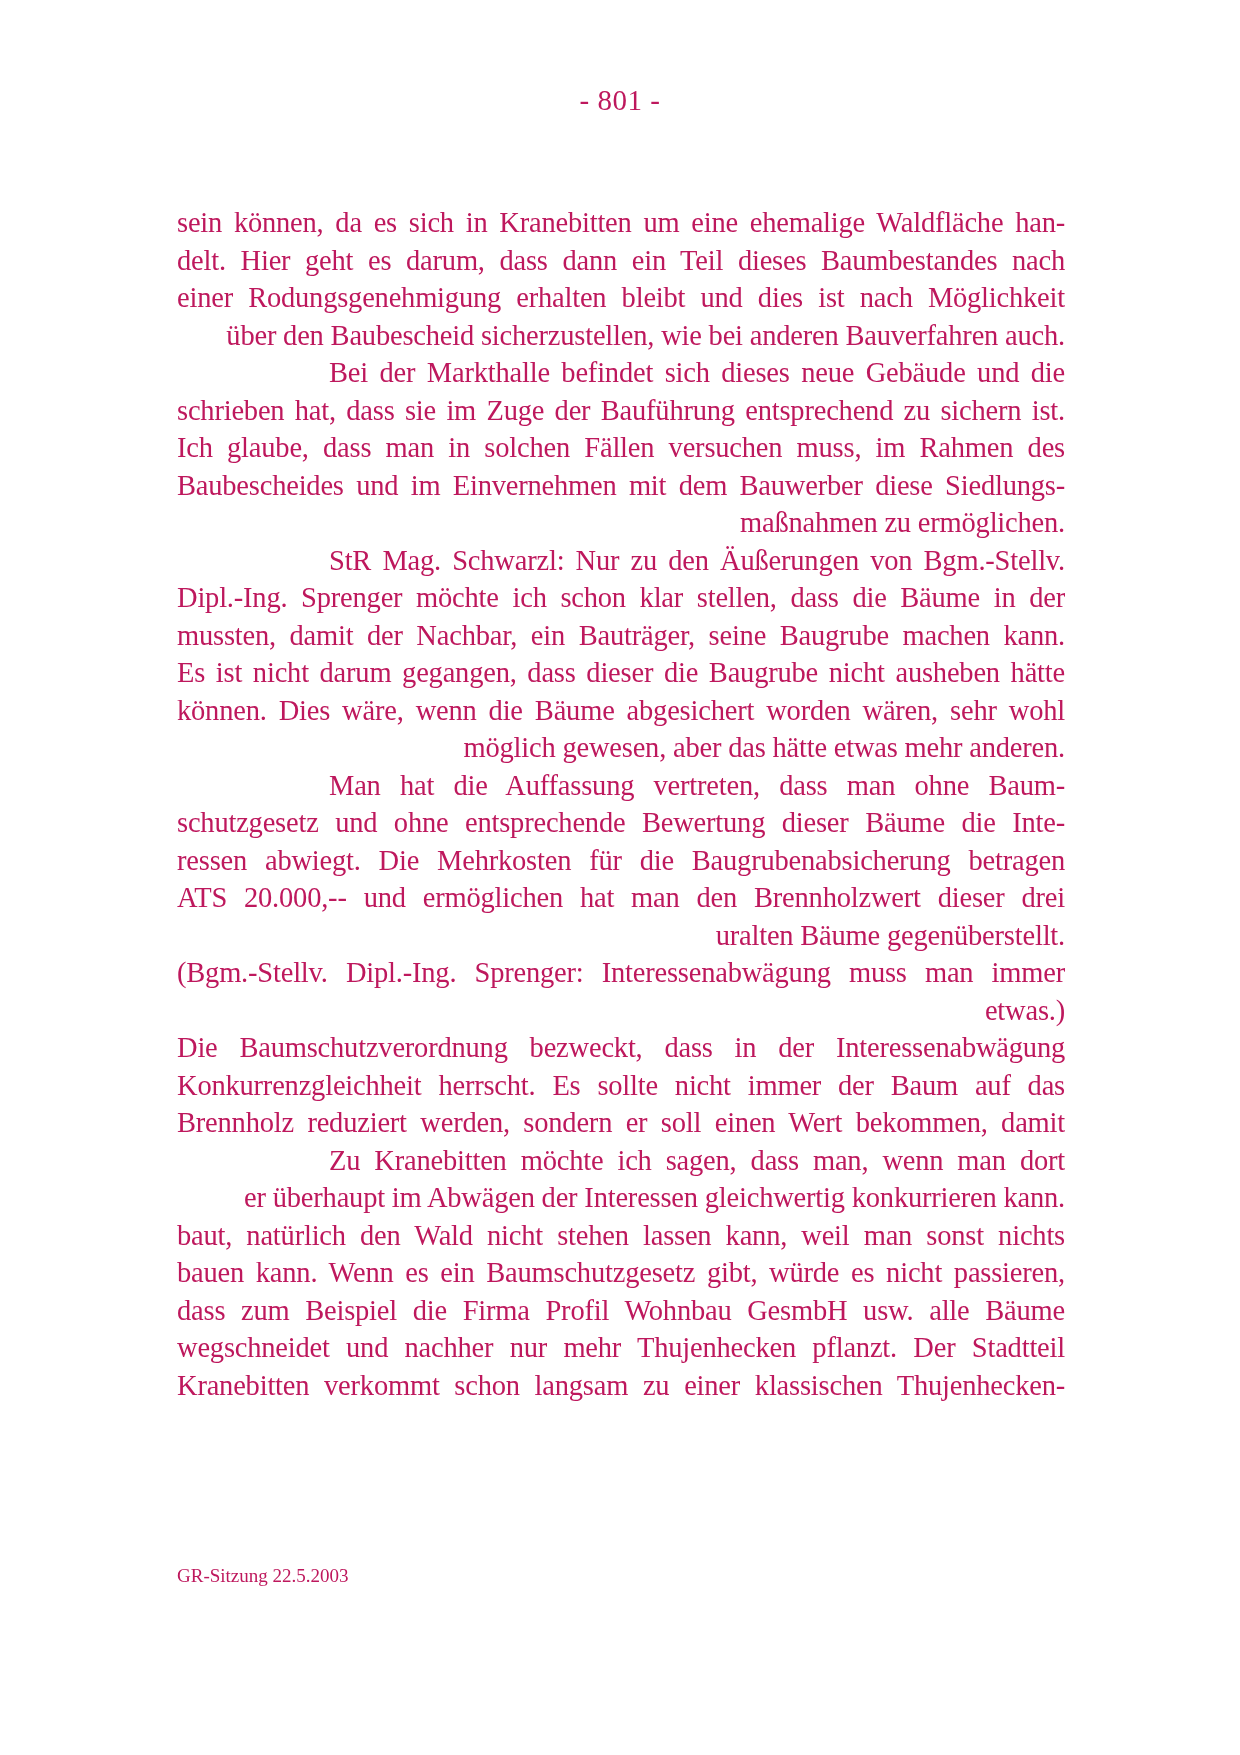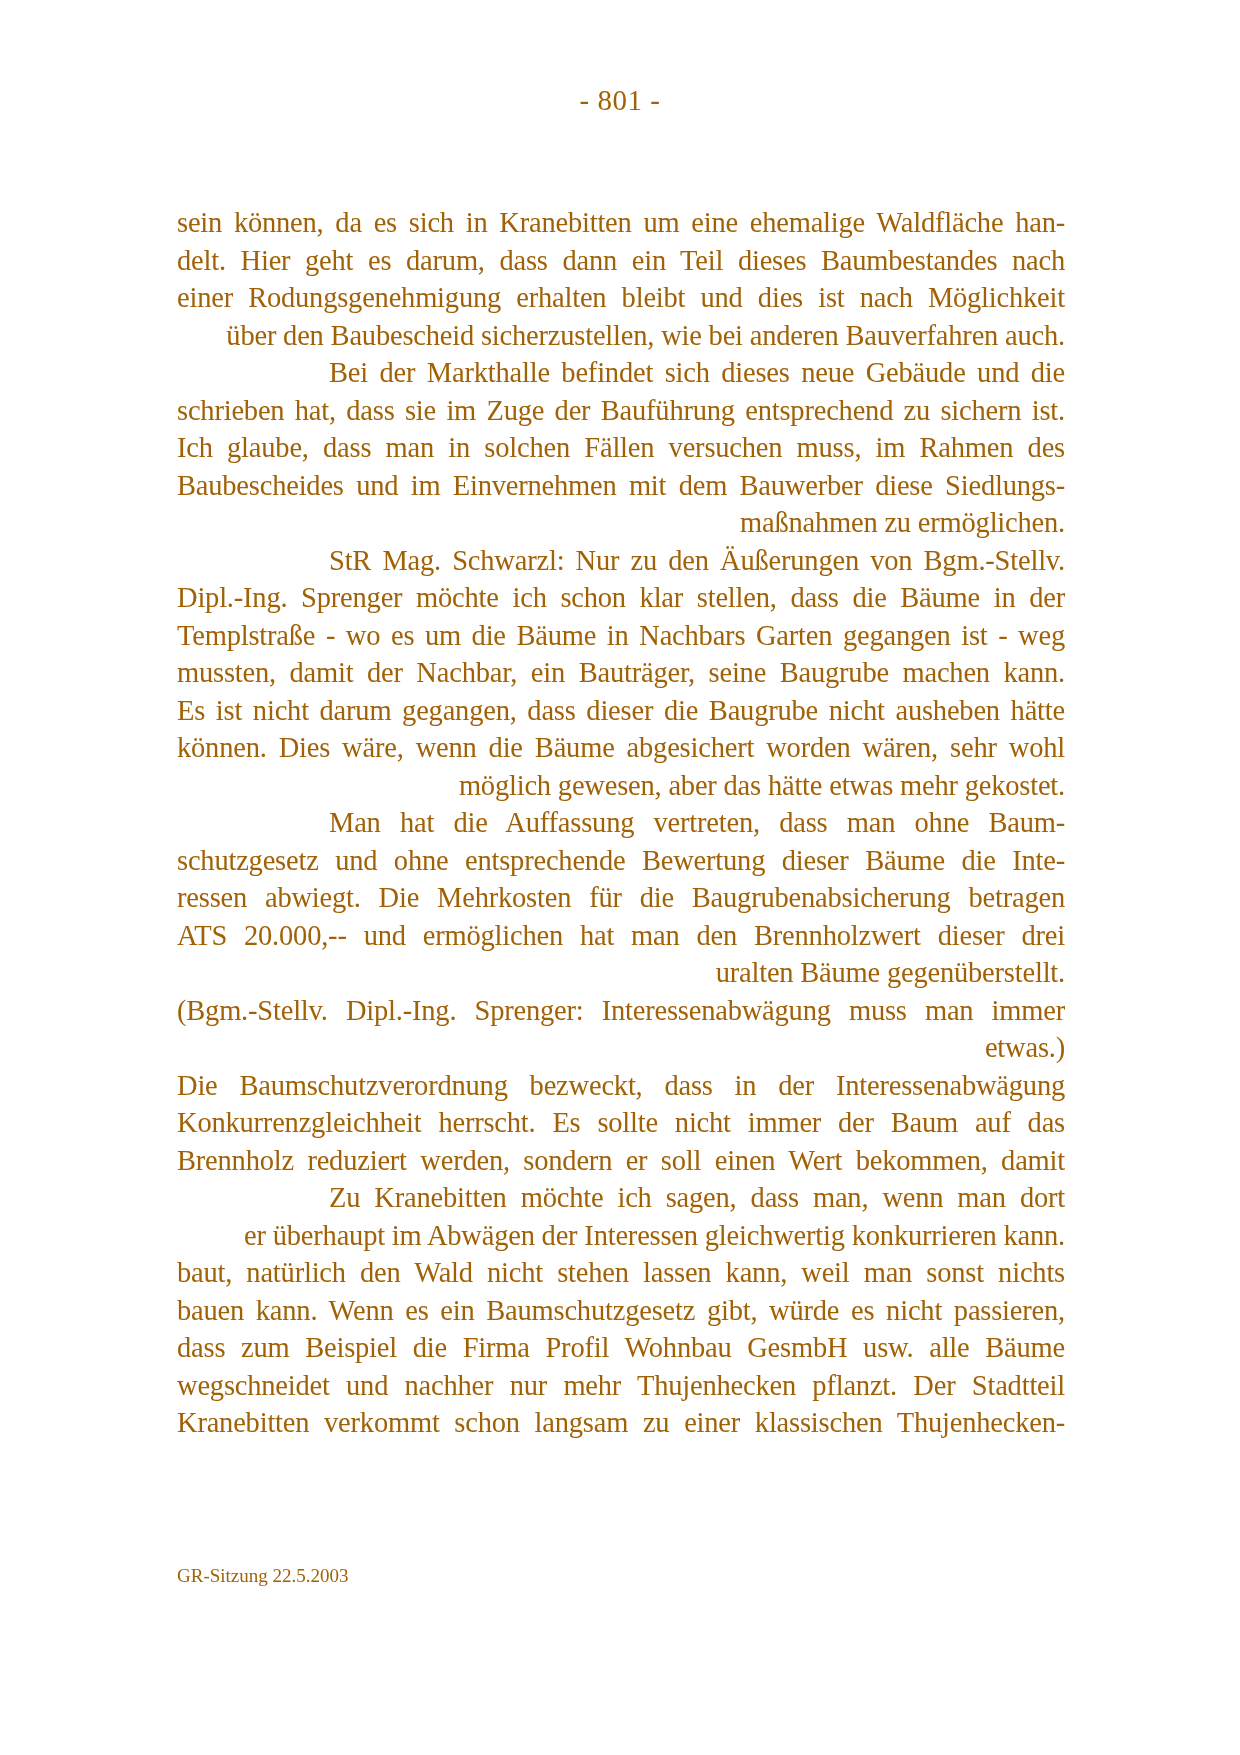--- a/index.html
+++ b/index.html
@@ -55,40 +55,39 @@
     top: 1564px;
     left: 177px;
     font-size: 19px;
     line-height: 24px;
     text-align: right;
   }
 </style>
 </head>
 <body style="background: rgb(255, 255, 255);">
 
-<div class="page" style="background: rgb(255, 255, 255); color: #a16207;">
+<div class="page" style="background: rgb(255, 255, 255); color: #be185d;">
   <div class="page-number">- 801 -</div>
 
   <div class="body-text">
       <div class="line just">sein können, da es sich in Kranebitten um eine ehemalige Waldfläche han-</div>
       <div class="line just">delt. Hier geht es darum, dass dann ein Teil dieses Baumbestandes nach</div>
       <div class="line just">einer Rodungsgenehmigung erhalten bleibt und dies ist nach Möglichkeit</div>
       <div class="line">über den Baubescheid sicherzustellen, wie bei anderen Bauverfahren auch.</div>
       <div class="line just indent">Bei der Markthalle befindet sich dieses neue Gebäude und die</div>
       <div class="line just">schrieben hat, dass sie im Zuge der Bauführung entsprechend zu sichern ist.</div>
       <div class="line just">Ich glaube, dass man in solchen Fällen versuchen muss, im Rahmen des</div>
       <div class="line just">Baubescheides und im Einvernehmen mit dem Bauwerber diese Siedlungs-</div>
       <div class="line">maßnahmen zu ermöglichen.</div>
       <div class="line just indent"><span class="underline">StR Mag. Schwarzl:</span> Nur zu den Äußerungen von Bgm.-Stellv.</div>
       <div class="line just">Dipl.-Ing. Sprenger möchte ich schon klar stellen, dass die Bäume in der</div>
-      <div class="line just">Templstraße - wo es um die Bäume in Nachbars Garten gegangen ist - weg</div>
       <div class="line just">mussten, damit der Nachbar, ein Bauträger, seine Baugrube machen kann.</div>
       <div class="line just">Es ist nicht darum gegangen, dass dieser die Baugrube nicht ausheben hätte</div>
       <div class="line just">können. Dies wäre, wenn die Bäume abgesichert worden wären, sehr wohl</div>
-      <div class="line">möglich gewesen, aber das hätte etwas mehr gekostet.</div>
+      <div class="line">möglich gewesen, aber das hätte etwas mehr anderen.</div>
       <div class="line just indent">Man hat die Auffassung vertreten, dass man ohne Baum-</div>
       <div class="line just">schutzgesetz und ohne entsprechende Bewertung dieser Bäume die Inte-</div>
       <div class="line just">ressen abwiegt. Die Mehrkosten für die Baugrubenabsicherung betragen</div>
       <div class="line just">ATS 20.000,-- und ermöglichen hat man den Brennholzwert dieser drei</div>
       <div class="line">uralten Bäume gegenüberstellt.</div>
       <div class="line just">(Bgm.-Stellv. Dipl.-Ing. Sprenger: Interessenabwägung muss man immer</div>
       <div class="line">etwas.)</div>
       <div class="line just">Die Baumschutzverordnung bezweckt, dass in der Interessenabwägung</div>
       <div class="line just">Konkurrenzgleichheit herrscht. Es sollte nicht immer der Baum auf das</div>
       <div class="line just">Brennholz reduziert werden, sondern er soll einen Wert bekommen, damit</div>

